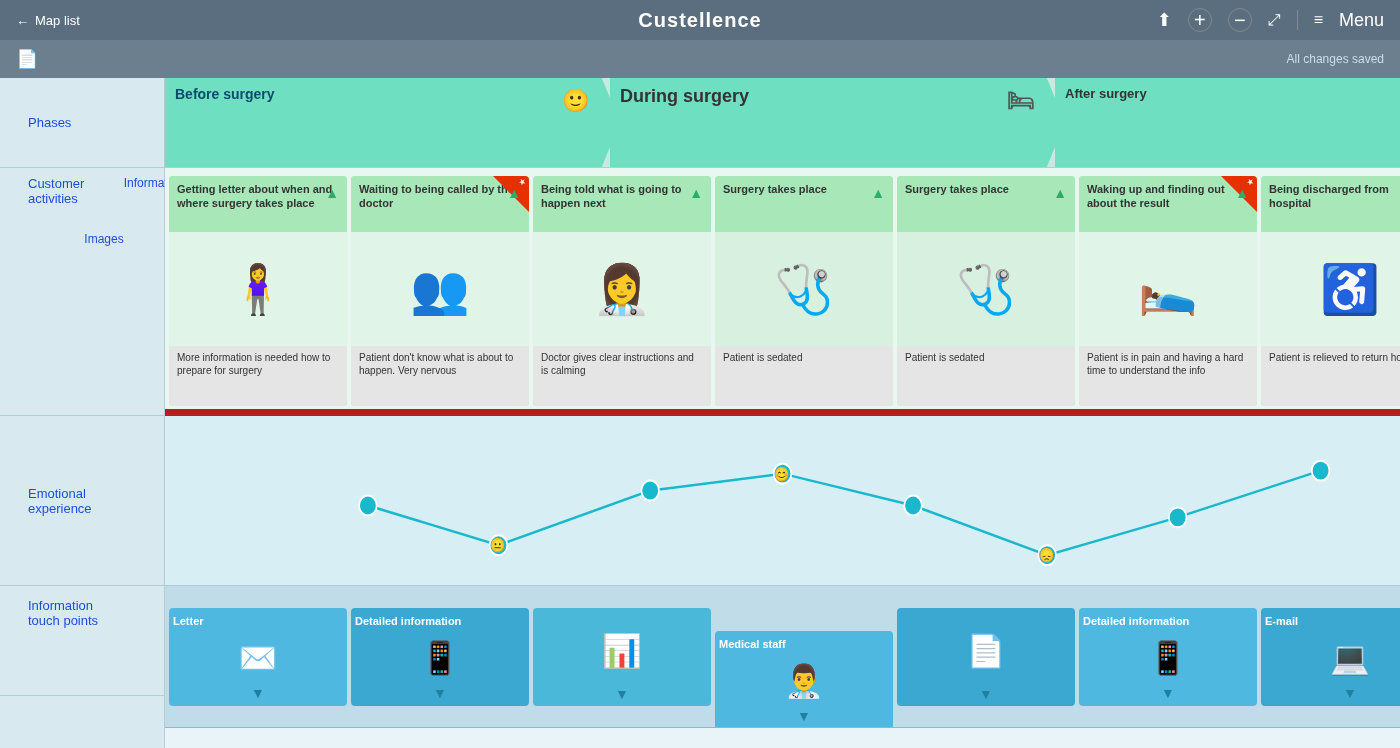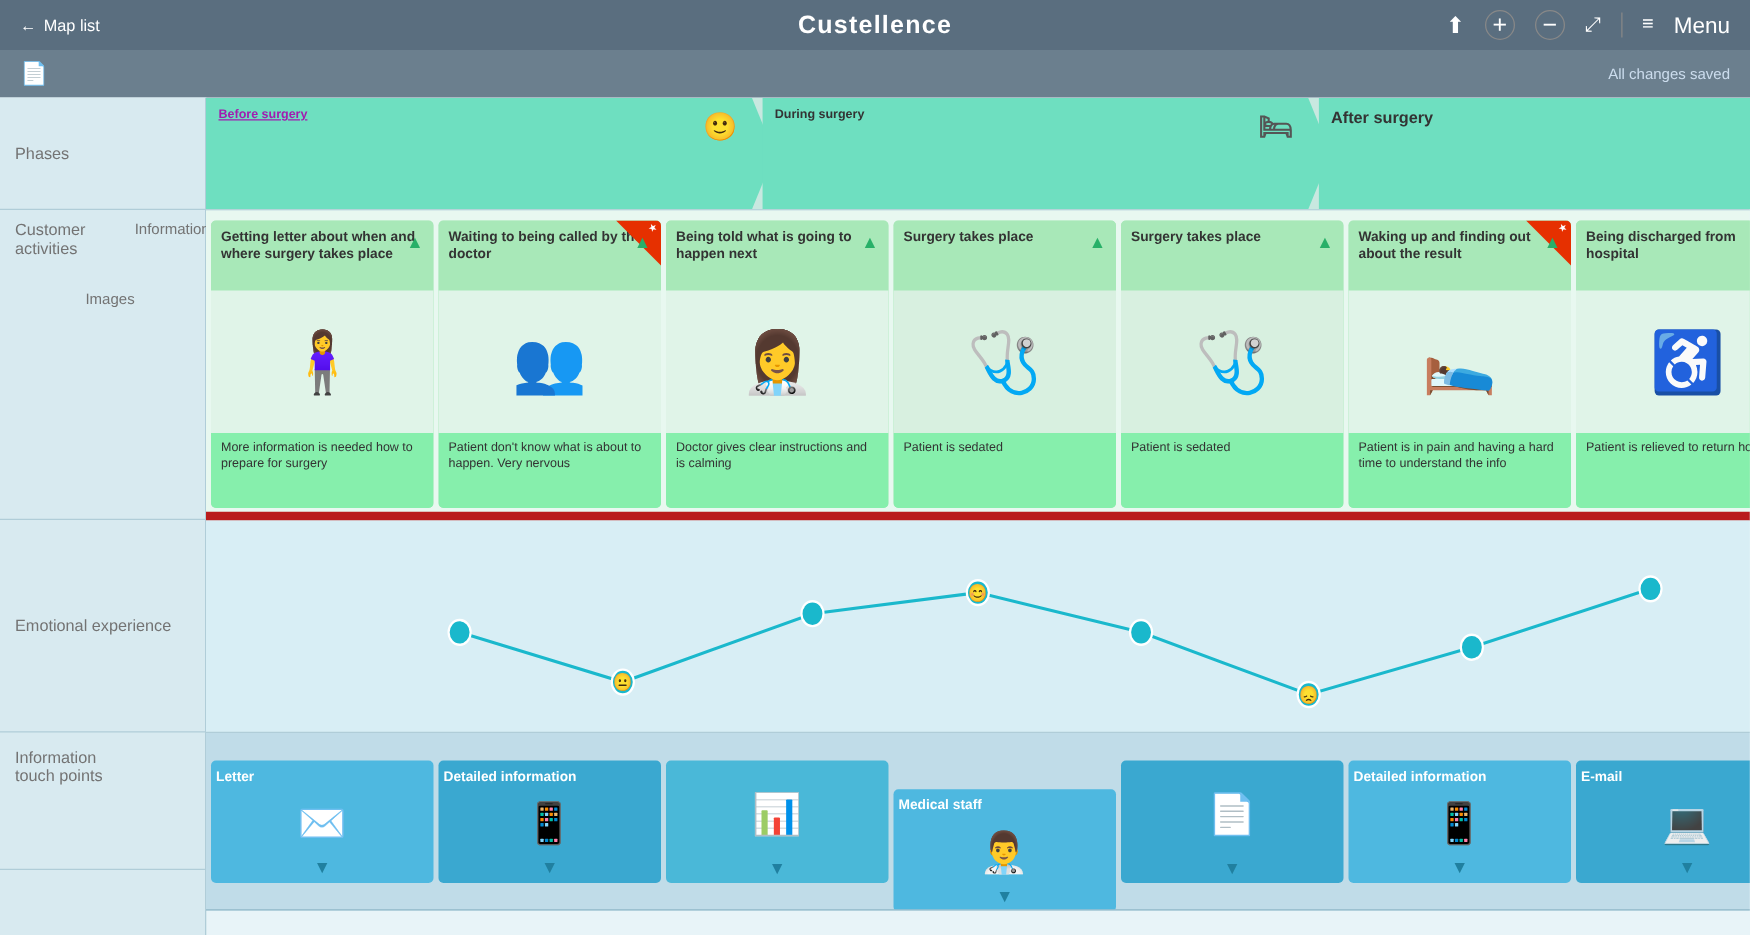--- a/index.html
+++ b/index.html
@@ -46,23 +46,23 @@
       min-width: 165px;
       background: #d8eaf0;
       border-right: 1px solid #b0cdd8;
       display: flex;
       flex-direction: column;
     }
     .row-label {
       display: flex;
       align-items: center;
       justify-content: flex-start;
-      padding: 0 12px;
+      padding: 0 28px;
       font-size: 13px;
-      color: #737373;
+      color: #1d4ed8;
       font-weight: 500;
       border-bottom: 1px solid #b0cdd8;
     }
     .row-label.phases { height: 90px; }
     .row-label.customer-activities { height: 248px; }
     .row-label.emotional { height: 170px; }
     .row-label.touch-points { height: 110px; }
 
     
     .content-area {
@@ -144,21 +144,21 @@
       display: flex;
       align-items: center;
       justify-content: center;
       font-size: 28px;
       position: relative;
     }
     .activity-card .card-info {
       padding: 5px 8px;
       font-size: 10px;
       color: #333;
-      background: #86efac;
+      background: #e5e5e5;
       line-height: 1.3;
       min-height: 60px;
     }
     .badge-corner {
       position: absolute;
       top: 0; right: 0;
       width: 0; height: 0;
       border-style: solid;
       border-width: 0 36px 36px 0;
       border-color: transparent #e63000 transparent transparent;
@@ -275,25 +275,25 @@
     <div class="row-label touch-points" style="white-space:pre-line; align-items:flex-start; padding-top:12px; height:110px;">
       <span>Information
 touch points</span>
     </div>
   </div>
 
   <div class="content-area">
 
     <div class="phases-row">
       <div class="phase-block phase-before">
-        <span style="font-size:10px;font-weight:bold;color:#a21caf;text-decoration:underline;">Before surgery</span>
+        <span style="font-size:14px;font-weight:bold;color:#0c4a6e;">Before surgery</span>
         <span class="phase-icon">🙂</span>
       </div>
       <div class="phase-block phase-during">
-        <span style="font-size:10px;font-weight:bold;color:#333;">During surgery</span>
+        <span style="font-size:18px;font-weight:bold;color:#333;">During surgery</span>
         <span class="phase-icon">🛏</span>
       </div>
       <div class="phase-block phase-after">
         <span style="font-size:13px;font-weight:bold;color:#333;">After surgery</span>
 
       </div>
     </div>
 
     <div class="activities-row" id="activities-row">
     <div class="activity-card">

